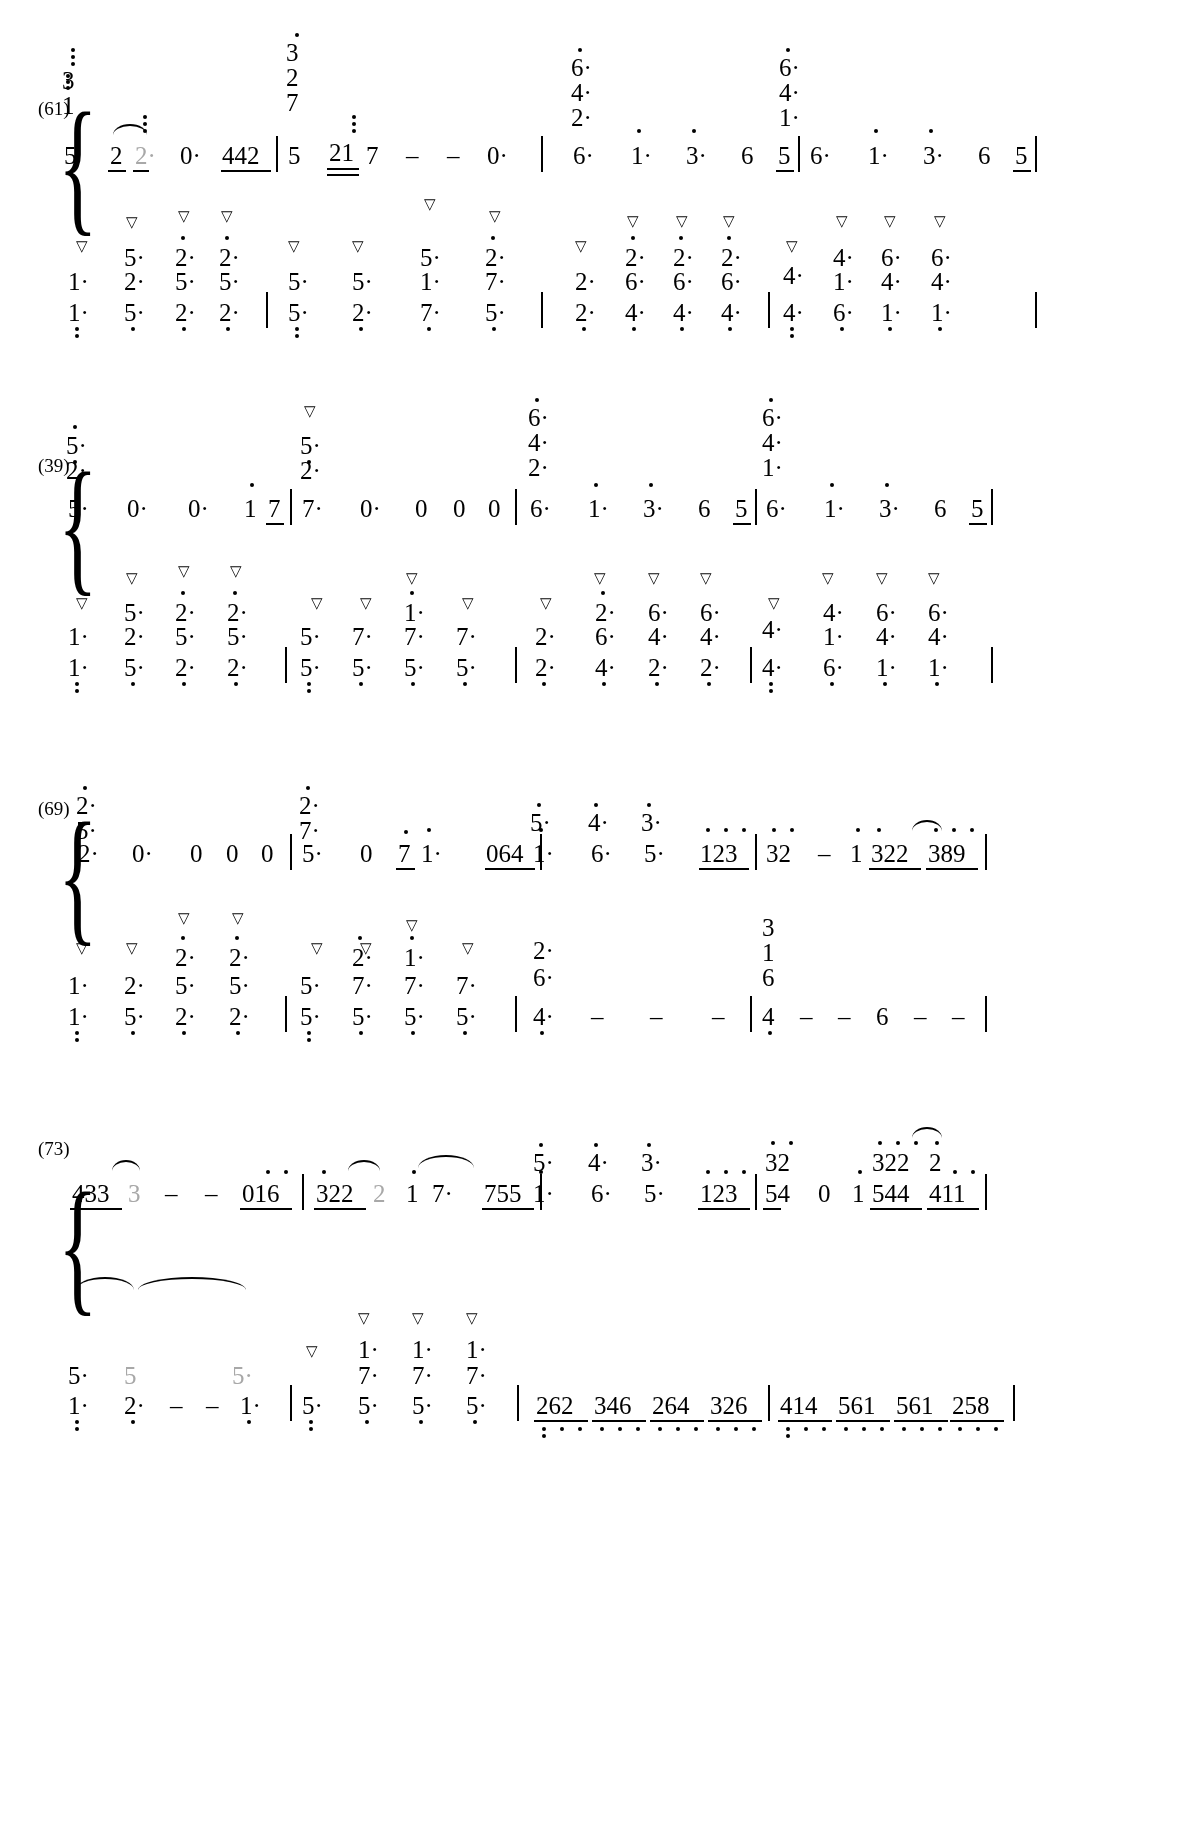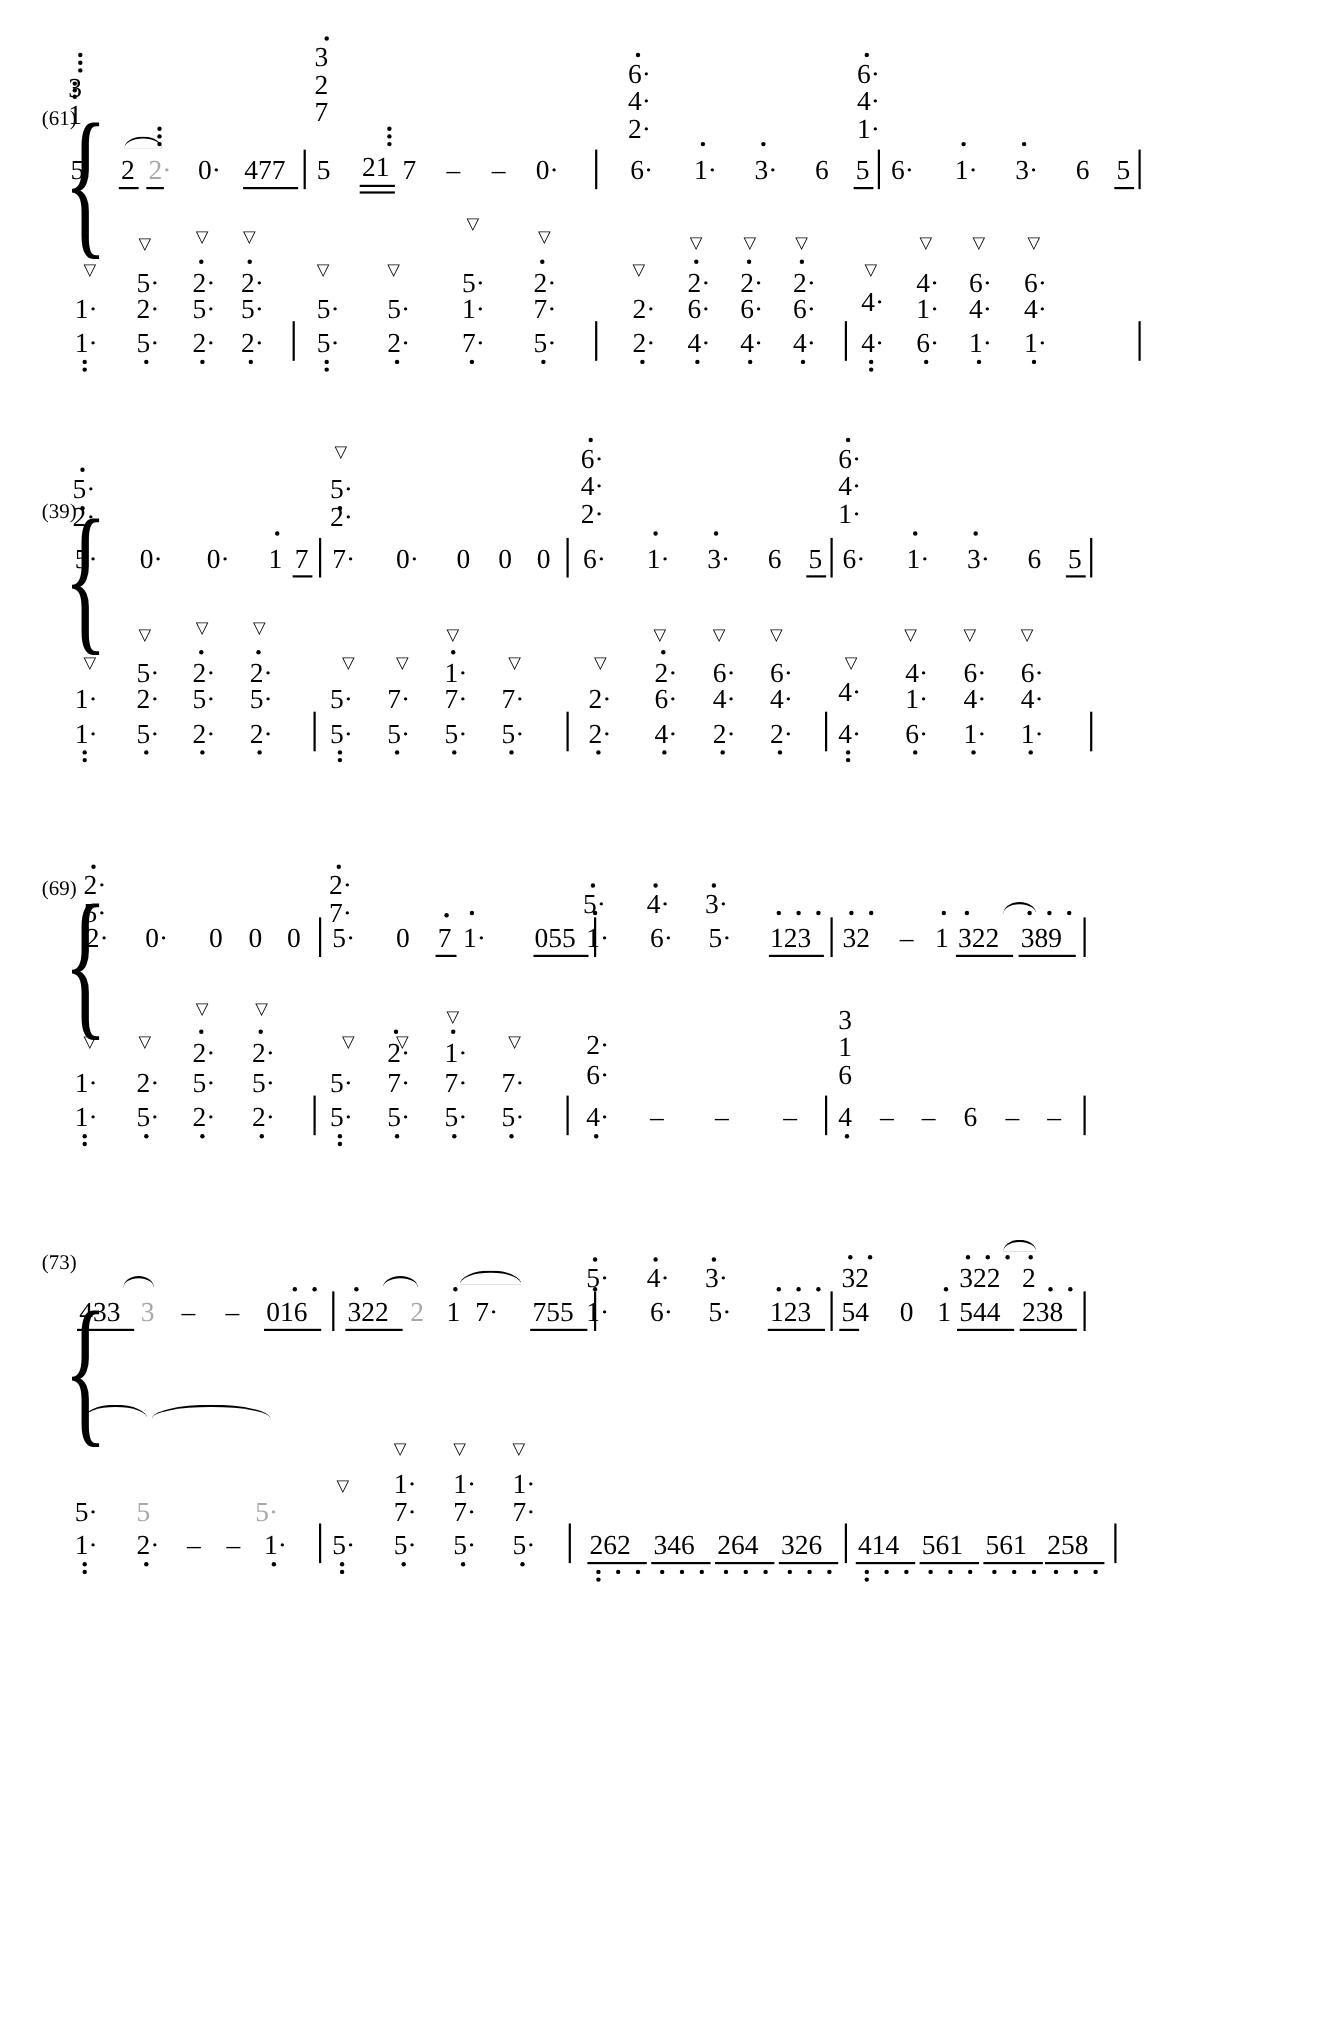--- a/index.html
+++ b/index.html
@@ -59,21 +59,21 @@
     <div class="tok" style="left:64px;top:143px;">5</div>
     <div class="tok" style="left:110px;top:143px;">2</div>
     <div class="underline" style="left:108px;top:170px;width:18px;"></div>
     <div class="tok gray" style="left:135px;top:143px;">2·</div>
     <div class="underline" style="left:133px;top:170px;width:16px;"></div>
     <span class="dotup" style="left:143px;top:129px;"></span>
       <span class="dotup" style="left:143px;top:122px;"></span>
       <span class="dotup" style="left:143px;top:115px;"></span>
     <div class="tie" style="left:113px;top:124px;width:34px;"></div>
     <div class="tok" style="left:180px;top:143px;">0·</div>
-    <div class="tok" style="left:222px;top:143px;">477</div>
+    <div class="tok" style="left:222px;top:143px;">442</div>
     <div class="underline" style="left:221px;top:170px;width:50px;"></div>
     <div class="bar" style="left:276px;top:136px;height:36px;"></div>
 
     <div class="tok" style="left:288px;top:143px;">5</div>
     <div class="tok" style="left:329px;top:140px;">21</div>
     <div class="underline" style="left:327px;top:168px;width:32px;"></div>
     <div class="underline" style="left:327px;top:174px;width:32px;"></div>
     <span class="dotup" style="left:352px;top:129px;"></span>
       <span class="dotup" style="left:352px;top:122px;"></span>
       <span class="dotup" style="left:352px;top:115px;"></span>
@@ -385,21 +385,21 @@
     <div class="tok" style="left:226px;top:131px;">0</div>
     <div class="tok" style="left:261px;top:131px;">0</div>
     <div class="bar" style="left:290px;top:124px;height:36px;"></div>
     <div class="tok" style="left:302px;top:131px;">5·</div>
     <div class="tok" style="left:360px;top:131px;">0</div>
     <div class="tok" style="left:398px;top:131px;">7</div>
     <span class="dotup" style="left:404px;top:120px;"></span>
     <div class="tok" style="left:421px;top:131px;">1·</div>
     <span class="dotup" style="left:427px;top:118px;"></span>
     <div class="underline" style="left:396px;top:158px;width:19px;"></div>
-    <div class="tok" style="left:486px;top:131px;">055</div>
+    <div class="tok" style="left:486px;top:131px;">064</div>
     <div class="underline" style="left:485px;top:158px;width:50px;"></div>
     <div class="bar" style="left:540px;top:124px;height:36px;"></div>
     <div class="tok" style="left:533px;top:131px;">&nbsp;</div>
 
     <div class="tok" style="left:533px;top:131px;">1·</div>
       <span class="dotup" style="left:539px;top:118px;"></span>
     <div class="tok" style="left:591px;top:131px;">6·</div>
     <div class="tok" style="left:644px;top:131px;">5·</div>
     <div class="tok" style="left:700px;top:131px;">123</div>
     <div class="underline" style="left:699px;top:158px;width:50px;"></div>
@@ -546,21 +546,21 @@
     <div class="tok" style="left:765px;top:75px;">32</div>
     <span class="dotup" style="left:771px;top:66px;"></span>
       <span class="dotup" style="left:789px;top:66px;"></span>
     <div class="tok" style="left:765px;top:106px;">54</div>
     <div class="underline" style="left:763px;top:133px;width:18px;"></div>
     <div class="tok" style="left:818px;top:106px;">0</div>
     <div class="tok" style="left:852px;top:106px;">1</div>
     <span class="dotup" style="left:858px;top:95px;"></span>
     <div class="tok" style="left:872px;top:106px;">544</div>
     <div class="underline" style="left:870px;top:133px;width:52px;"></div>
-    <div class="tok" style="left:929px;top:106px;">238</div>
+    <div class="tok" style="left:929px;top:106px;">411</div>
     <div class="underline" style="left:927px;top:133px;width:52px;"></div>
     <span class="dotup" style="left:953px;top:95px;"></span>
       <span class="dotup" style="left:971px;top:95px;"></span>
     <div class="tok" style="left:872px;top:75px;">322</div>
     <span class="dotup" style="left:878px;top:66px;"></span>
       <span class="dotup" style="left:896px;top:66px;"></span>
       <span class="dotup" style="left:914px;top:66px;"></span>
     <div class="tok" style="left:929px;top:75px;">2</div>
     <span class="dotup" style="left:935px;top:66px;"></span>
     <div class="tie" style="left:912px;top:52px;width:30px;"></div>

